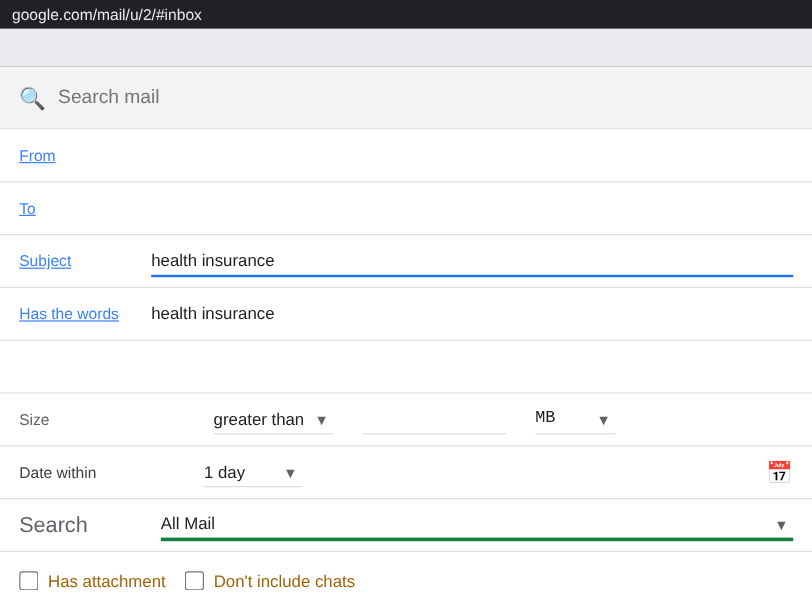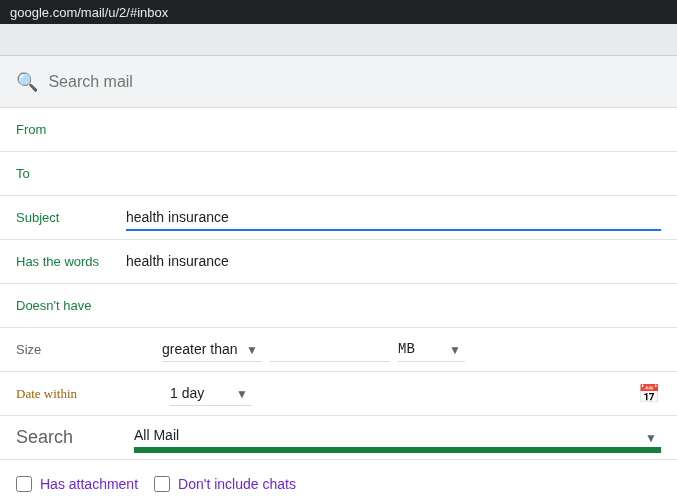--- a/index.html
+++ b/index.html
@@ -60,23 +60,24 @@
     }
     .form-row {
       display: flex;
       align-items: center;
       border-bottom: 1px solid #e0e0e0;
       min-height: 44px;
       padding: 0 16px;
     }
     .form-label {
       width: 110px;
-      color: #15803d;
+      color: #3b82f6;
       font-size: 13px;
       flex-shrink: 0;
+      text-decoration: underline;
     }
     .form-input {
       flex: 1;
       border: none;
       border-bottom: 2px solid #1a73e8;
       outline: none;
       font-size: 14px;
       color: #202124;
       padding: 4px 0;
       background: transparent;
@@ -92,21 +93,21 @@
       background: transparent;
     }
 
     
     .size-row {
       display: flex;
       align-items: center;
       border-bottom: 1px solid #e0e0e0;
       min-height: 44px;
       padding: 0 16px;
-      gap: 0;
+      gap: 16px;
     }
     .size-label {
       width: 110px;
       color: #5f6368;
       font-size: 13px;
       flex-shrink: 0;
     }
     .select-wrapper {
       position: relative;
       display: inline-flex;
@@ -164,24 +165,23 @@
     .date-row {
       display: flex;
       align-items: center;
       border-bottom: 1px solid #e0e0e0;
       min-height: 44px;
       padding: 0 16px;
       gap: 8px;
     }
     .date-label {
       width: 110px;
-      color: #a16207;
+      color: #404040;
       font-size: 13px;
       flex-shrink: 0;
-      font-family: Liberation Serif, serif;
     }
     .calendar-icon {
       margin-left: auto;
       color: #5f6368;
       font-size: 18px;
       cursor: pointer;
     }
 
     
     .search-row {
@@ -201,21 +201,21 @@
     .search-select-wrapper {
       position: relative;
       display: inline-flex;
       align-items: center;
       flex: 1;
     }
     .search-select-wrapper select {
       appearance: none;
       -webkit-appearance: none;
       border: none;
-      border-bottom: 6px solid #15803d;
+      border-bottom: 3px solid #15803d;
       background: transparent;
       font-size: 14px;
       color: #202124;
       padding: 4px 24px 4px 0;
       outline: none;
       cursor: pointer;
       width: 100%;
     }
 
     
@@ -234,21 +234,21 @@
       cursor: pointer;
     }
     .checkbox-item input[type="checkbox"] {
       width: 16px;
       height: 16px;
       cursor: pointer;
       accent-color: #1a73e8;
     }
     .checkbox-label {
       font-size: 14px;
-      color: #6d28d9;
+      color: #a16207;
     }
   </style>
 </head>
 <body>
 
 <div class="title-bar">
   <span>google.com/mail/u/2/#inbox</span>
 </div>
 
 <div class="top-bar"></div>
@@ -274,21 +274,20 @@
     <label class="form-label">Subject</label>
     <input class="form-input" type="text" id="subject-input" value="health insurance" style="">
   </div>
 
   <div class="form-row">
     <label class="form-label">Has the words</label>
     <input class="form-input-plain" type="text" id="has-words-input" value="health insurance" style="">
   </div>
 
   <div class="form-row">
-    <label class="form-label">Doesn't have</label>
     <input class="form-input-plain" type="text" value="" style="">
   </div>
 
   <div class="size-row">
     <label class="size-label">Size</label>
     <div class="select-wrapper">
       <select id="size-select">
       <option value="greater than">greater than</option><option value="less than">less than</option></select>
       <span class="select-arrow">▼</span>
     </div>

